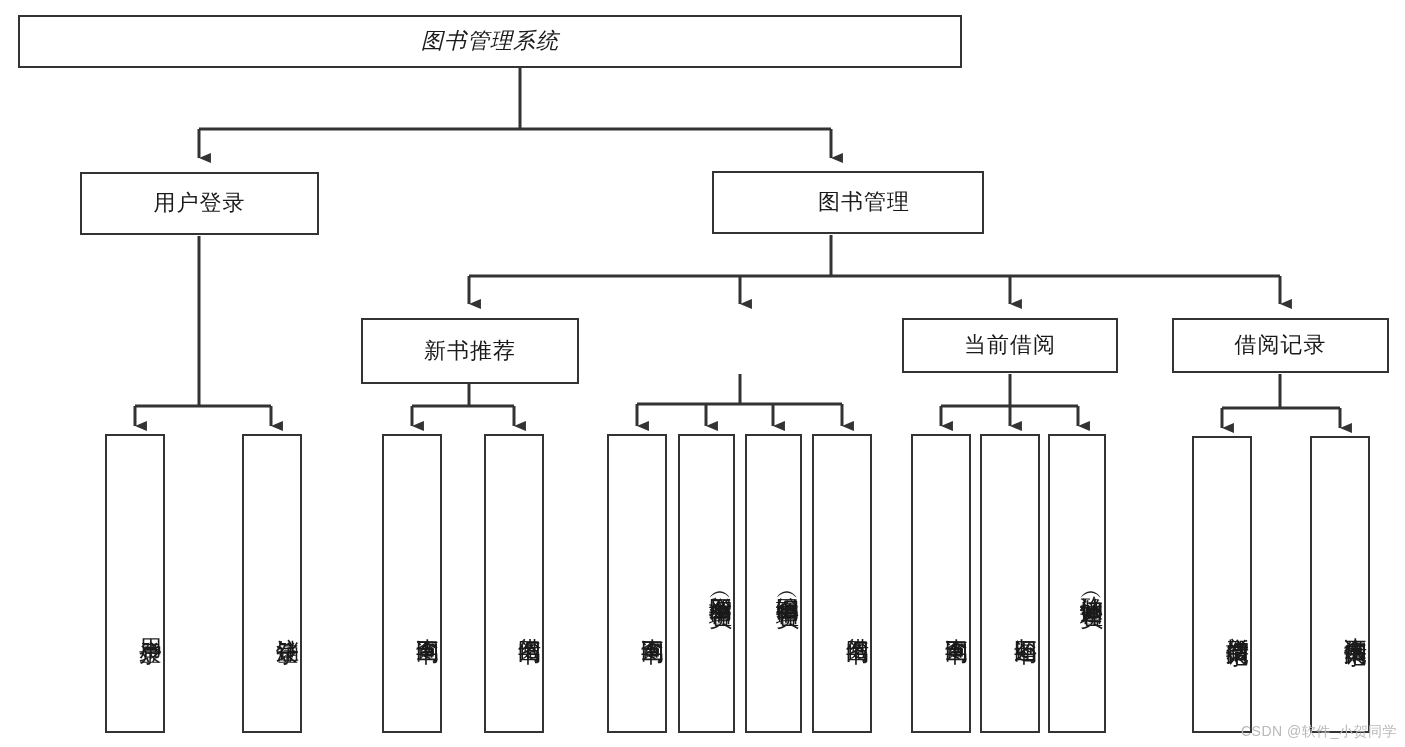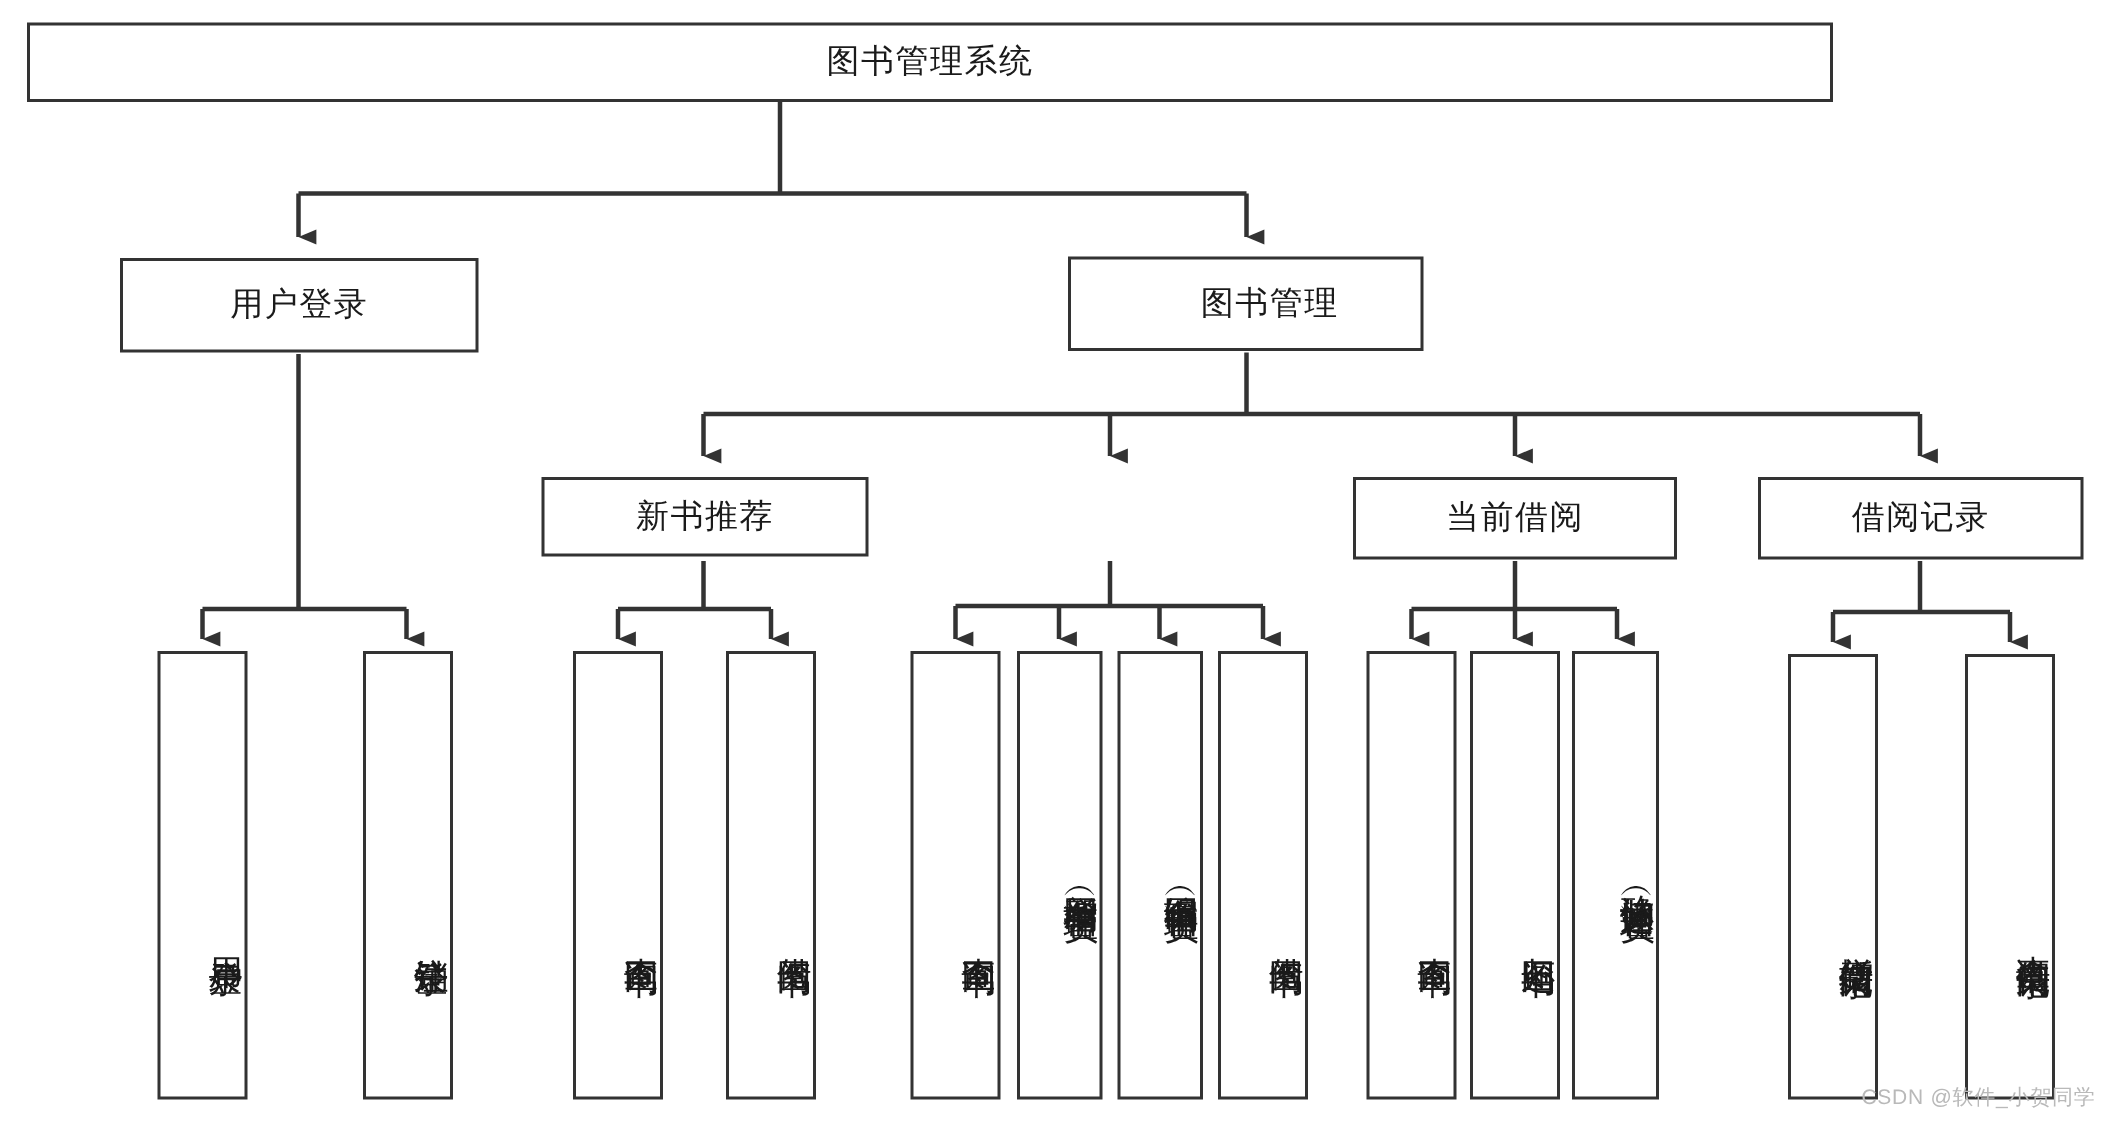--- a/index.html
+++ b/index.html
@@ -123,27 +123,27 @@
       <path d="M 1010 406 L 1010 426" marker-end="url(#arrow)"></path>
       <path d="M 1078 406 L 1078 426" marker-end="url(#arrow)"></path>
 
       <path d="M 1280 374 L 1280 408"></path>
       <path d="M 1222 408 L 1340 408"></path>
       <path d="M 1222 408 L 1222 428" marker-end="url(#arrow)"></path>
       <path d="M 1340 408 L 1340 428" marker-end="url(#arrow)"></path>
     </g>
   </svg>
 
-  <div class="node horiz" style="left:18px; top:15px; width:1204px; height:53px;">图书管理系统</div>
+  <div class="node horiz" style="left:18px; top:15px; width:944px; height:53px;font-style:italic;">图书管理系统</div>
 
   <div class="node horiz" style="left:80px; top:172px; width:239px; height:63px;">用户登录</div>
 
-  <div class="node horiz" style="left:712px; top:171px; width:237px; height:63px;padding-left:32px;">图书管理</div>
-
-  <div class="node horiz" style="left:361px; top:318px; width:218px; height:53px;">新书推荐</div>
+  <div class="node horiz" style="left:712px; top:171px; width:272px; height:63px;padding-left:32px;">图书管理</div>
+
+  <div class="node horiz" style="left:361px; top:318px; width:218px; height:66px;">新书推荐</div>
 
 
   <div class="node horiz" style="left:902px; top:318px; width:216px; height:55px;">当前借阅</div>
 
   <div class="node horiz" style="left:1172px; top:318px; width:217px; height:55px;">借阅记录</div>
 
   <div class="node vert mid" style="left:105px; top:434px; width:60px; height:299px;">
     <span>用户登录</span>
   </div>
 

